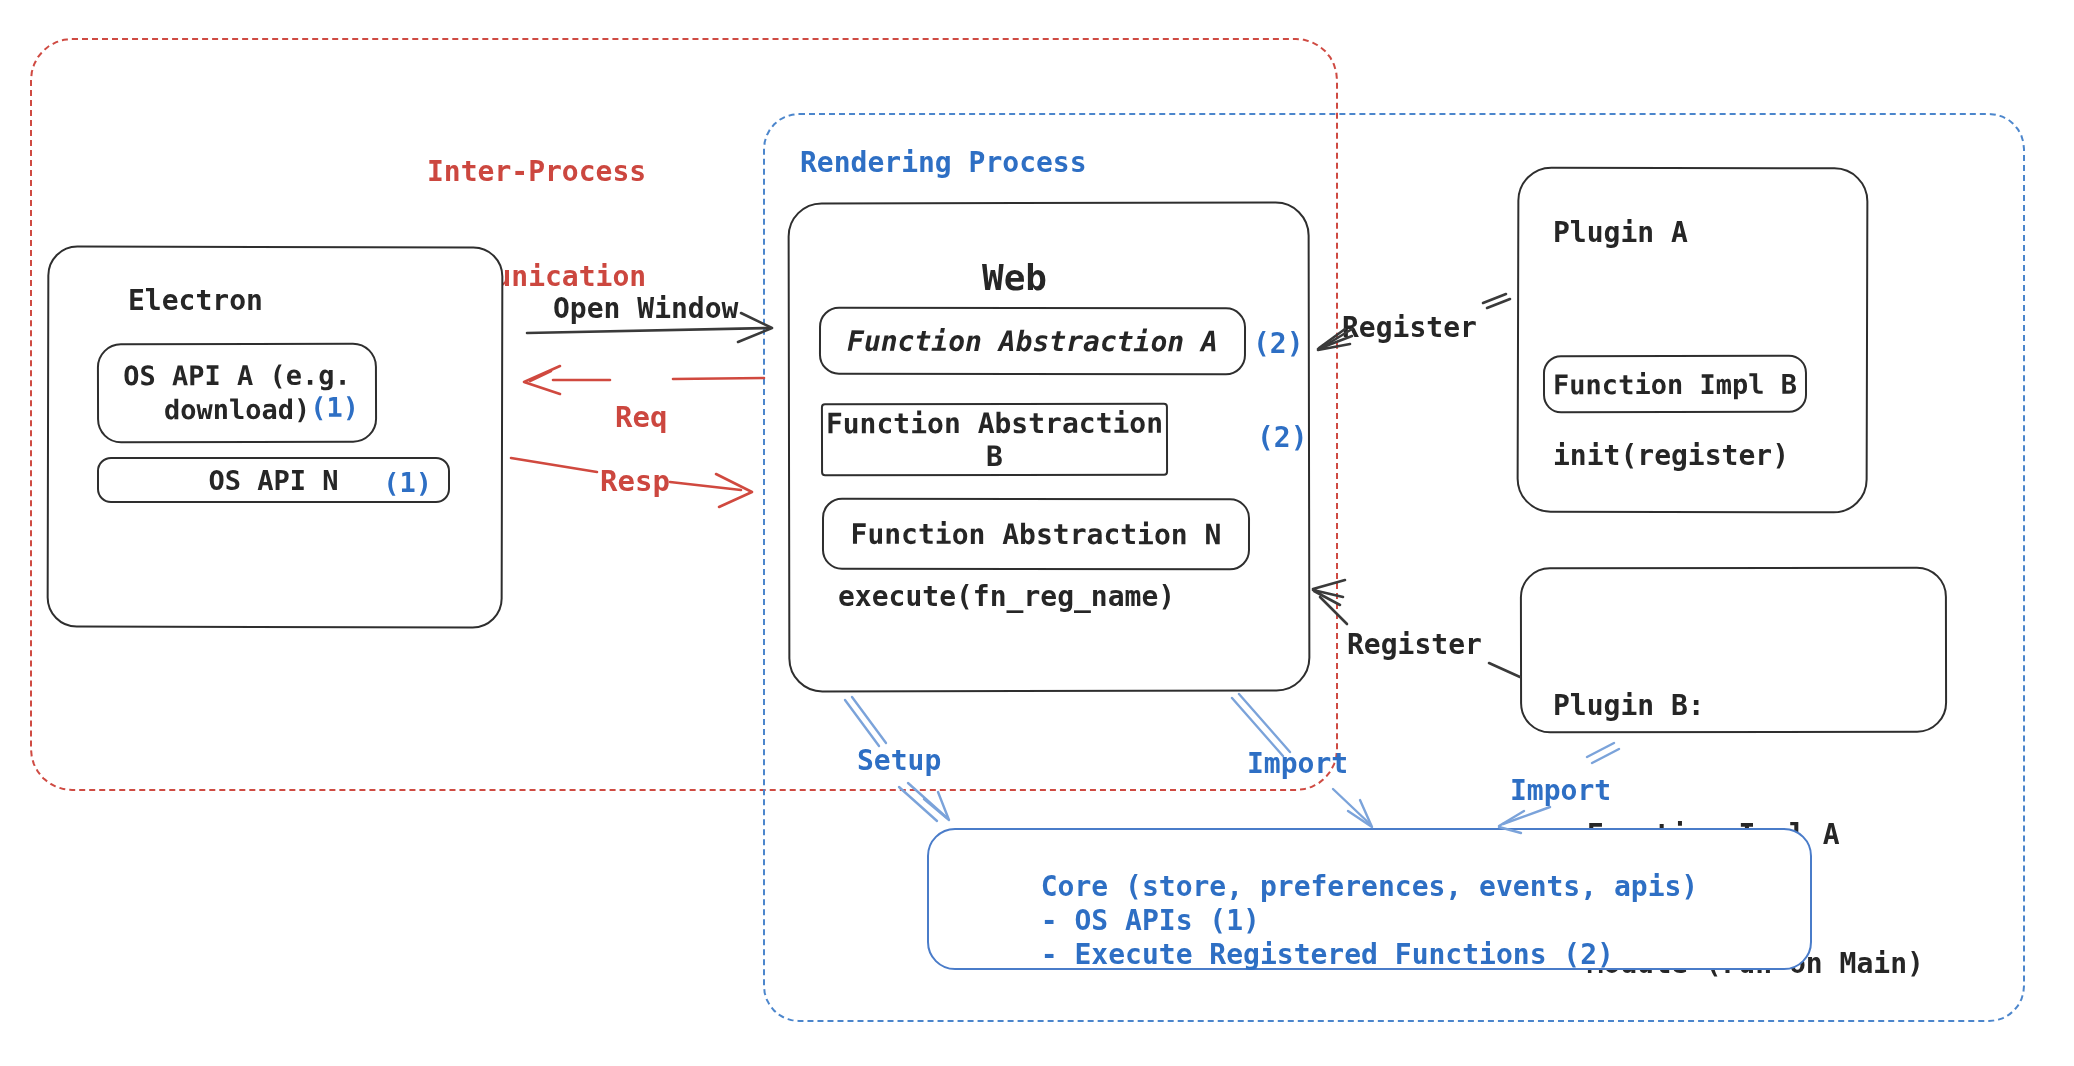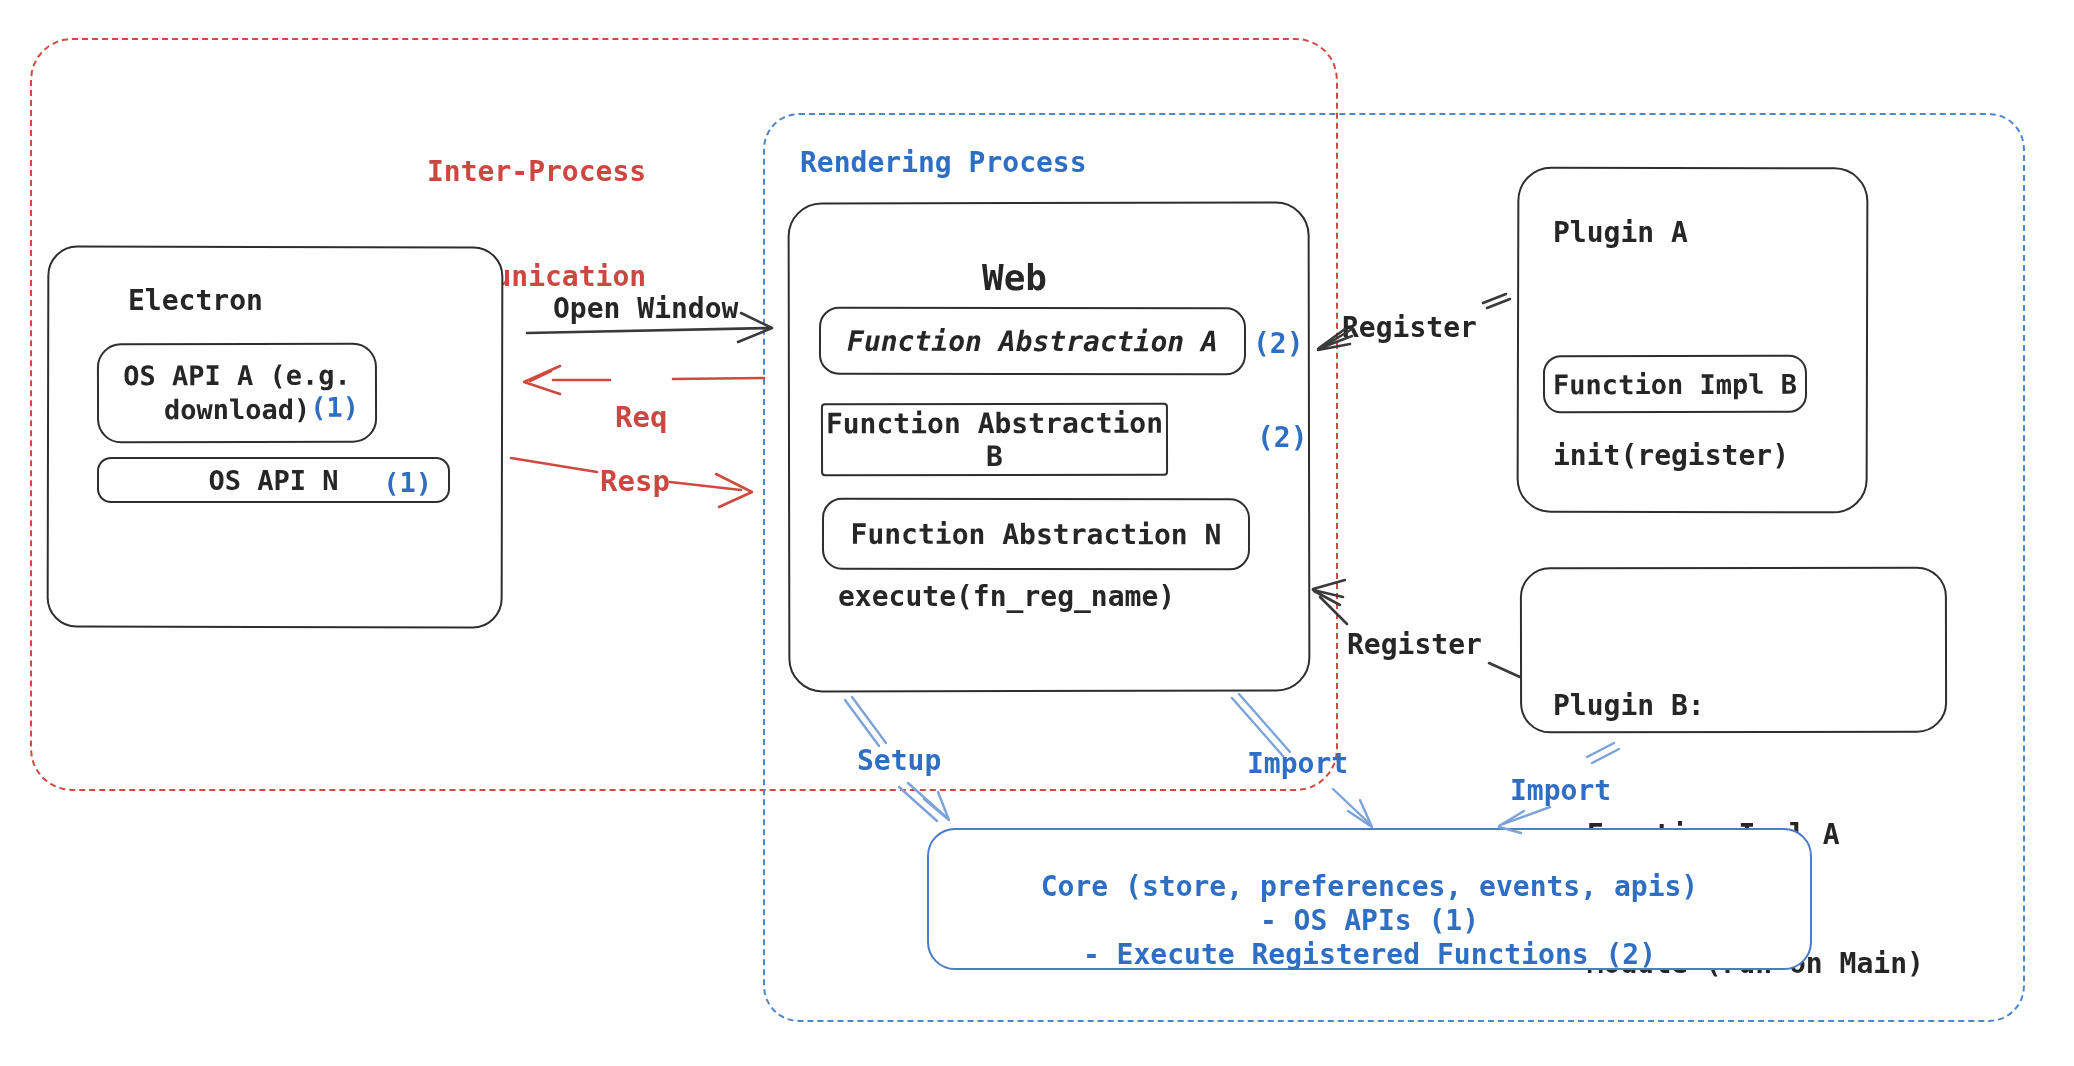--- a/index.html
+++ b/index.html
@@ -91,21 +91,21 @@
   <div class="lbl" style="left:1553px;top:439px;font-size:28px;">init(register)</div>
 
   <div class="box" style="left:1520px;top:567px;width:427px;height:166px;border-radius:30px;transform:rotate(-0.1deg);"></div>
   <div class="lbl" style="left:1553px;top:598px;font-size:28px;line-height:43px;">
     <div>Plugin B:</div>
     <div>- Function Impl A</div>
     <div>- Module (run on Main)</div>
   </div>
 
   <div class="box ctr" style="left:927px;top:828px;width:885px;height:142px;border-radius:28px;border:2.4px solid #4a7cc9;">
-    <div class="blue" style="font-size:28px;font-weight:600;line-height:34px;text-align:center;margin-top:44px;">
+    <div class="blue" style="font-size:28px;font-weight:600;line-height:34px;text-align:left;margin-top:44px;">
       <div>Core (store, preferences, events, apis)</div>
       <div>- OS APIs (1)</div>
       <div>- Execute Registered Functions (2)</div>
     </div>
   </div>
 
   <div class="lbl" style="left:553px;top:292px;font-size:28px;">Open Window</div>
   <div class="lbl red" style="left:615px;top:364px;font-size:29px;font-weight:bold;margin-top:36px;">Req</div>
   <div class="lbl red" style="left:600px;top:464px;font-size:29px;font-weight:bold;">Resp</div>
   <div class="lbl" style="left:1342px;top:311px;font-size:28px;">Register</div>

